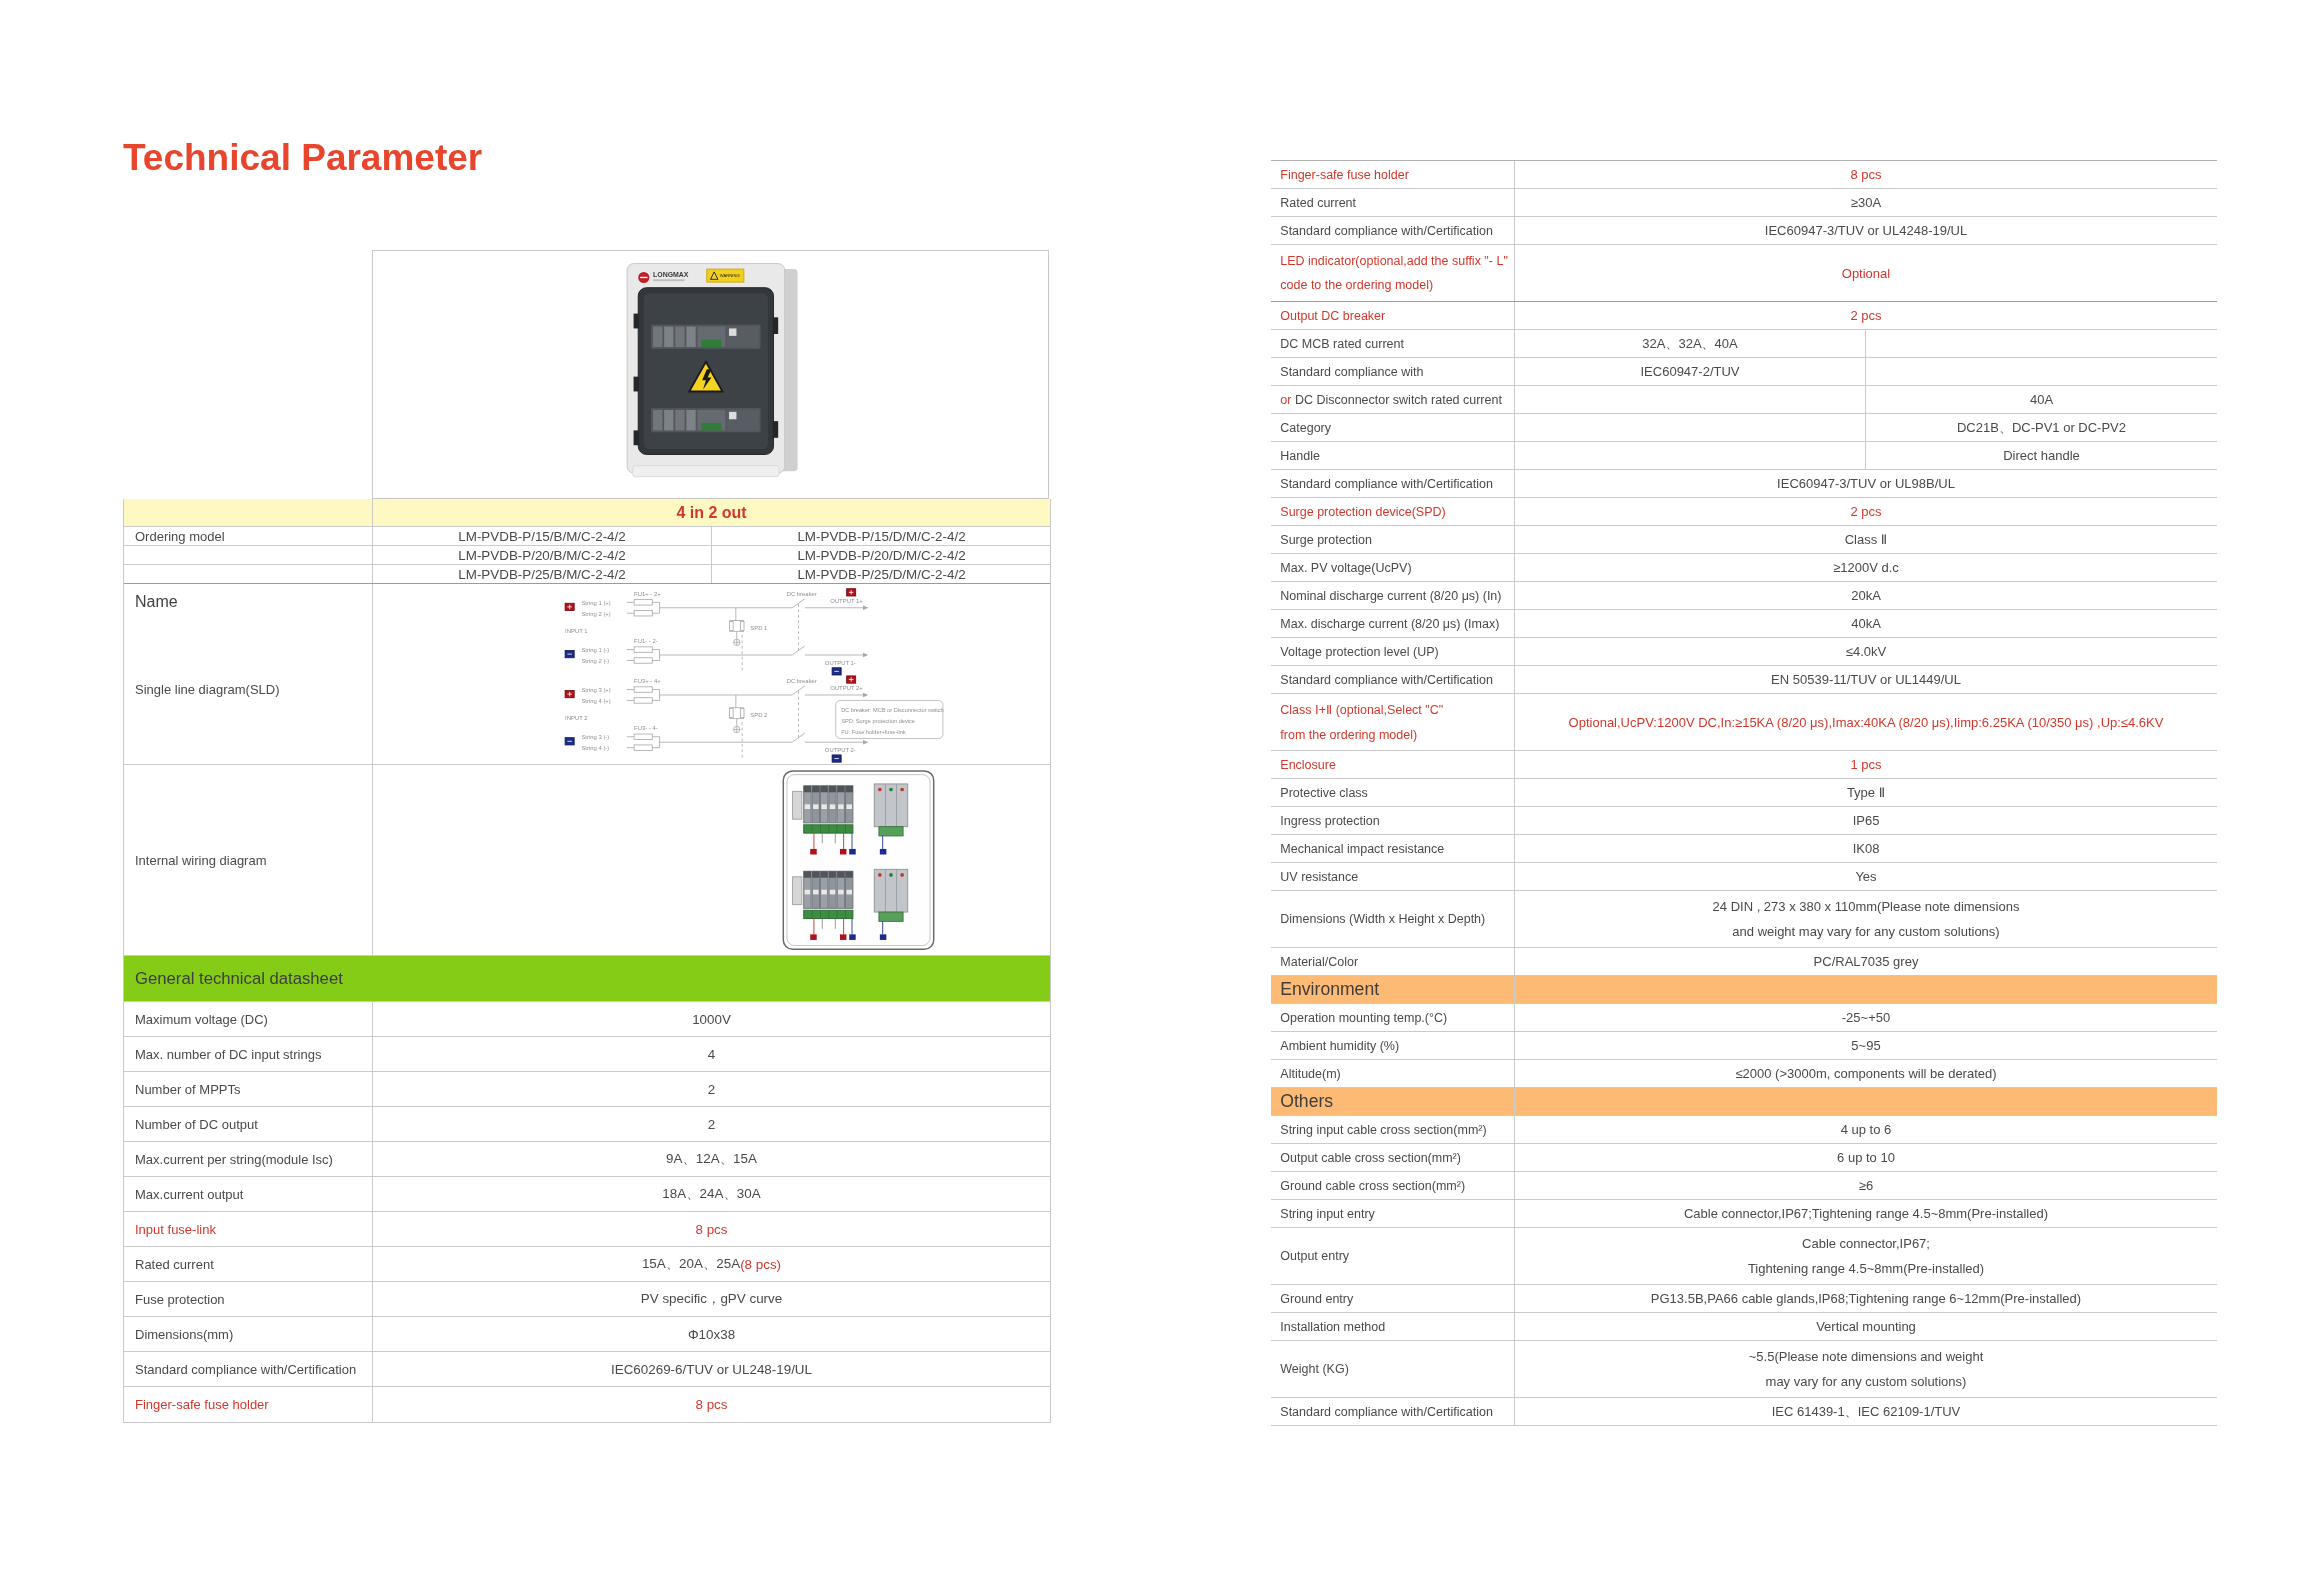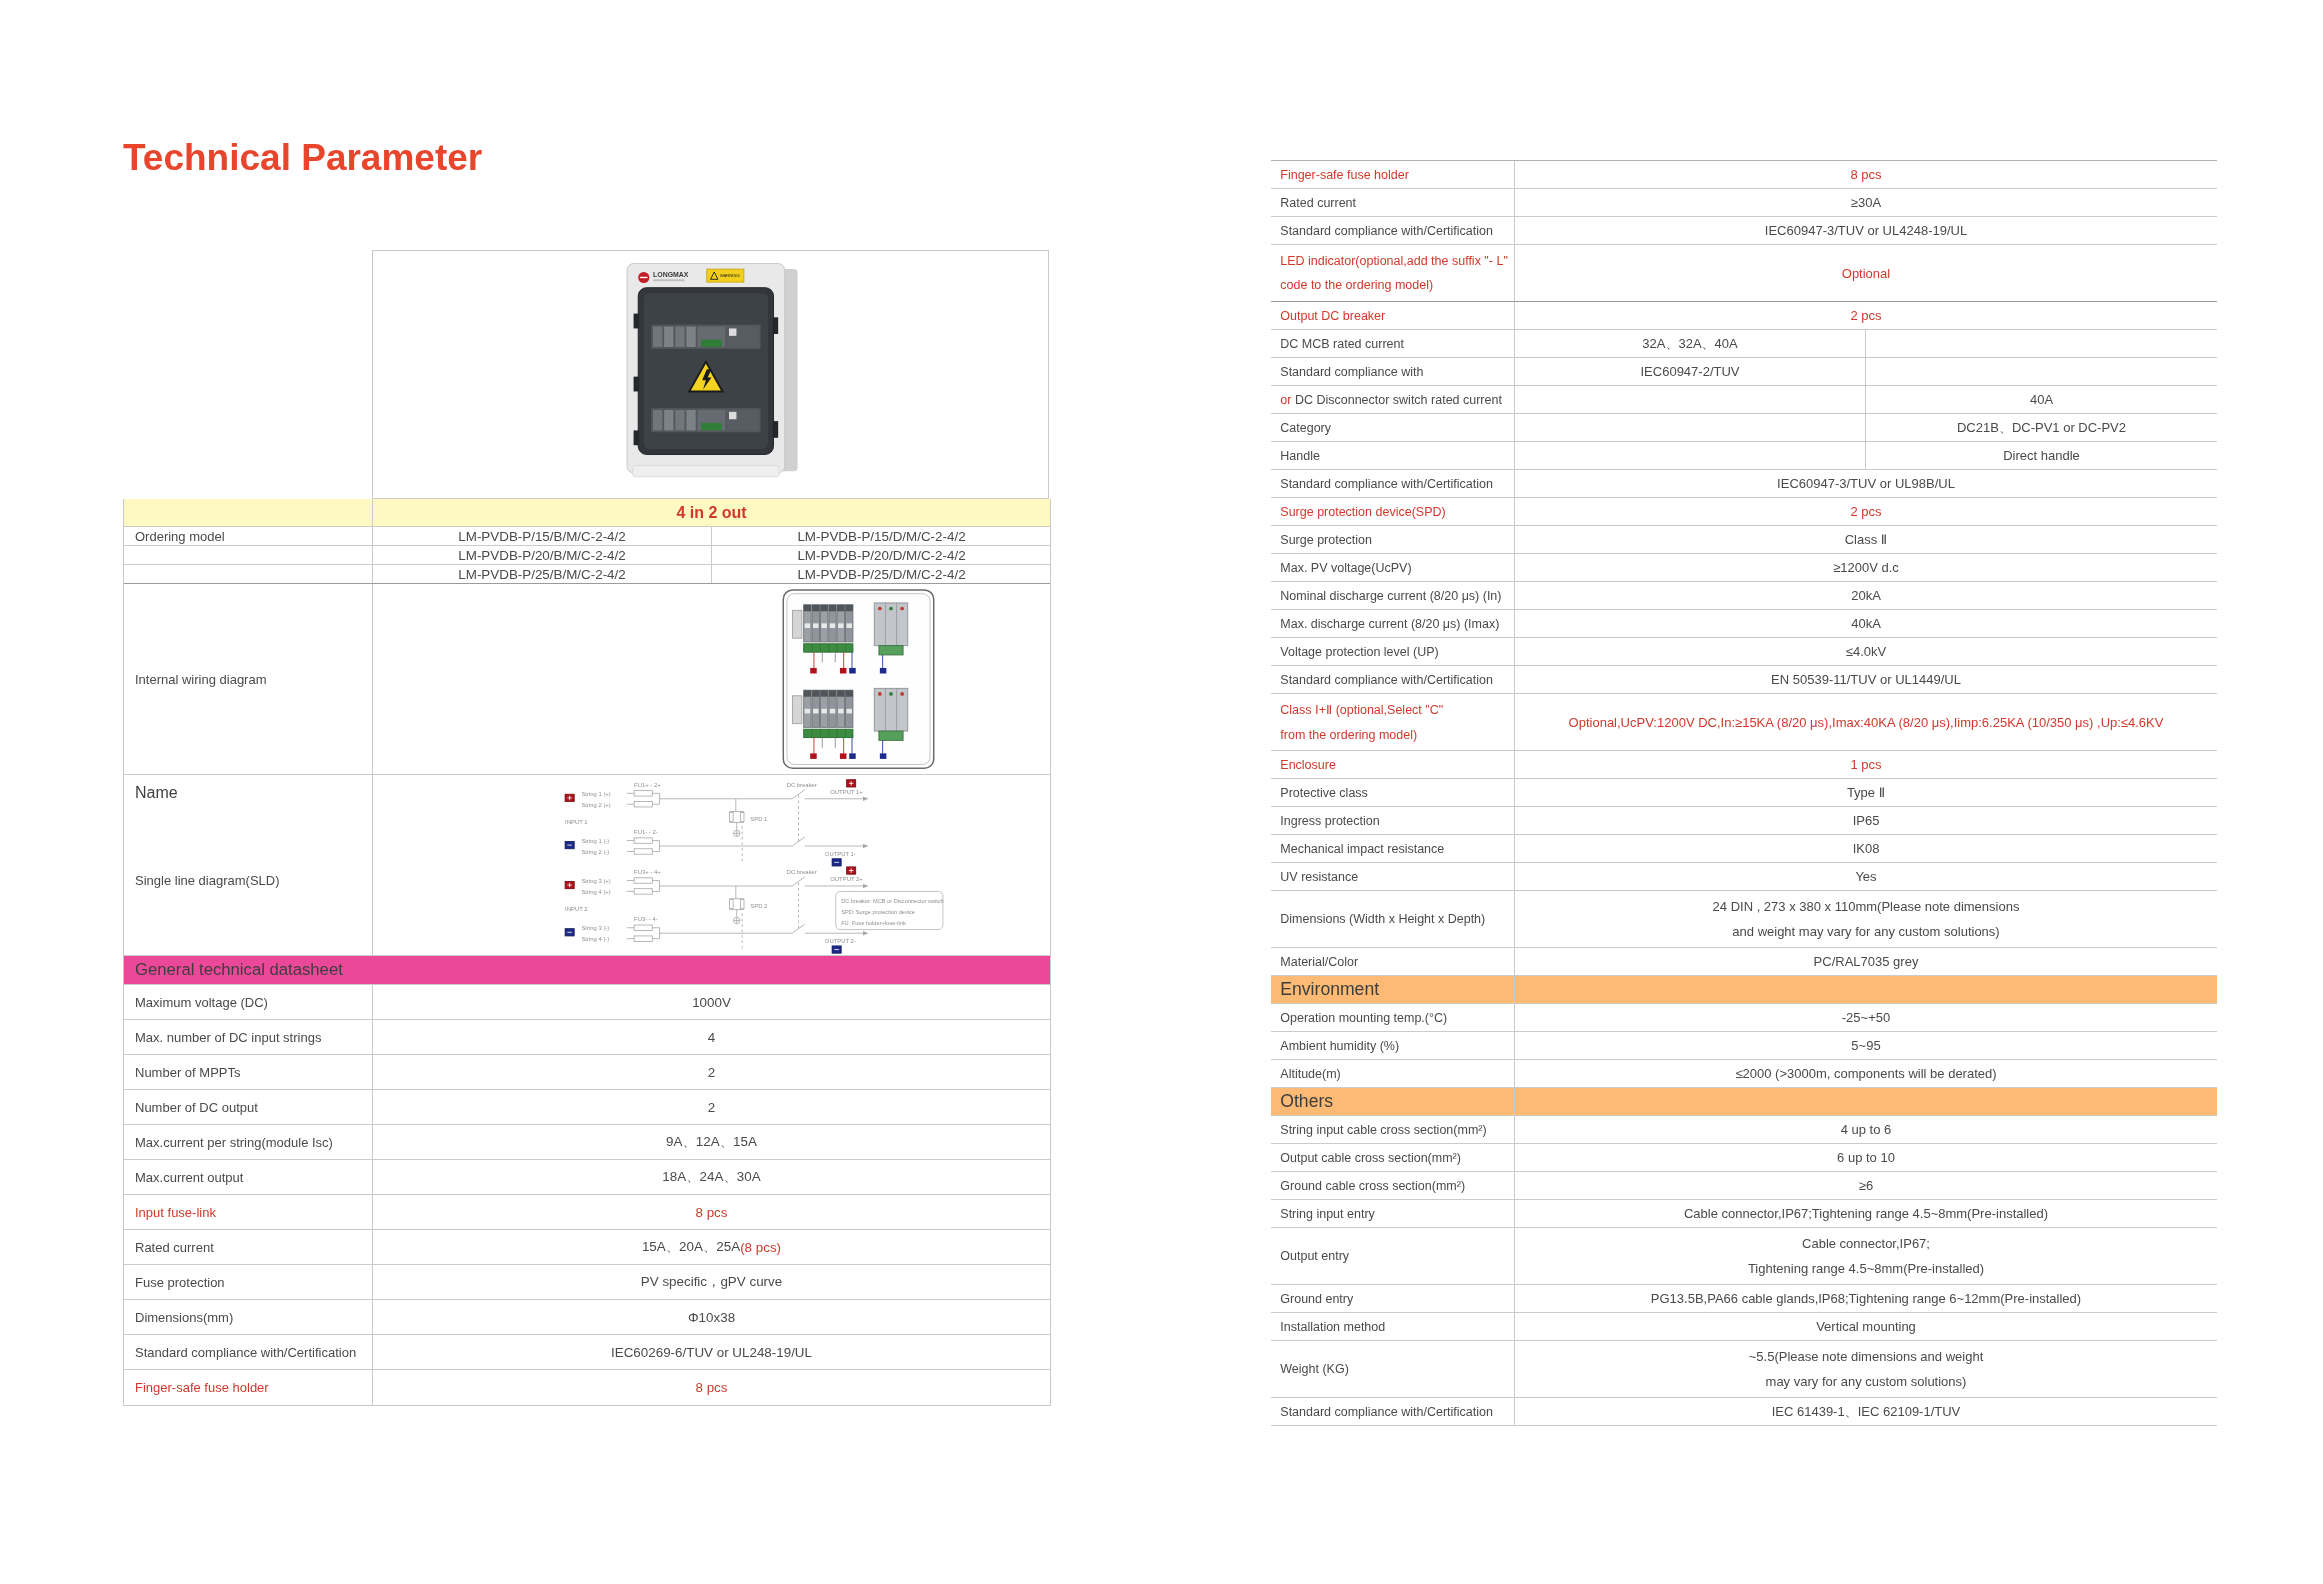--- a/index.html
+++ b/index.html
@@ -22,21 +22,21 @@
   .ord-half{flex:0 0 339px;width:339px;display:flex;align-items:center;justify-content:center;font-size:13.4px;box-sizing:border-box;}
   .ord-half.first{border-right:0.9px solid #cbcbcb;}
   .thickline{border-bottom:1.9px solid #9b9b9b;}
   .name-row{height:181px;}
   .name-row .lt-label{position:relative;align-items:flex-start;}
   .name-top{position:absolute;top:9.3px;left:11px;font-size:16px;color:#3f3f3f;}
   .name-sld{position:absolute;top:98px;left:11px;font-size:13px;}
   .name-row .lt-value{position:relative;justify-content:flex-start;}
   .wiring-row{height:191px;}
   .wiring-row .lt-value{position:relative;justify-content:flex-start;}
-  .lt-section{height:29px;background:#ec4899;display:flex;align-items:center;padding-left:11px;
+  .lt-section{height:46px;background:#84cc16;display:flex;align-items:center;padding-left:11px;
               font-size:16.7px;color:#3d3d3d;border-bottom:0.9px solid #cbcbcb;box-sizing:border-box;}
   .lt-datarow{height:35px;}
   .red{color:#d1382c;}
 
   
   #right-table{position:absolute;left:1271px;top:160px;width:946px;border-top:0.9px solid #b2b2b2;box-sizing:border-box;}
   .rt-row{display:flex;height:28px;border-bottom:0.9px solid #cbcbcb;box-sizing:border-box;font-size:13px;}
   .rt-row.tall{height:57px;}
   .rt-row.thick{border-bottom:1.9px solid #9b9b9b;}
   .rt-label{flex:0 0 244px;width:244px;border-right:0.9px solid #cbcbcb;box-sizing:border-box;
@@ -120,72 +120,20 @@
     </div>
     <div class="lt-row ord-row">
       <div class="lt-label"></div>
       <div class="ord-half first">LM-PVDB-P/20/B/M/C-2-4/2</div>
       <div class="ord-half">LM-PVDB-P/20/D/M/C-2-4/2</div>
     </div>
     <div class="lt-row ord-row thickline">
       <div class="lt-label"></div>
       <div class="ord-half first">LM-PVDB-P/25/B/M/C-2-4/2</div>
       <div class="ord-half">LM-PVDB-P/25/D/M/C-2-4/2</div>
-    </div>
-
-    <div class="lt-row wiring-row">
-      <div class="lt-label">Internal wiring diagram</div>
-      <div class="lt-value">
-        <svg width="195" height="184" viewBox="0 0 210 198" style="position:absolute;left:388px;top:3.7px;">
-          <defs>
-            <g id="cluster">
-              <rect x="34" y="16" width="10" height="30" fill="#d6d6d6" stroke="#a3a3a3"></rect>
-              <g>
-                <rect x="46" y="10" width="8" height="40" fill="#9aa0a5" stroke="#70767b"></rect>
-                  <rect x="46" y="10" width="8" height="7" fill="#50555a"></rect>
-                  <rect x="47" y="30" width="6" height="5" fill="#e8e8e8"></rect>
-                <rect x="55" y="10" width="8" height="40" fill="#8f959a" stroke="#70767b"></rect>
-                  <rect x="55" y="10" width="8" height="7" fill="#50555a"></rect>
-                  <rect x="56" y="30" width="6" height="5" fill="#e8e8e8"></rect>
-                <rect x="64" y="10" width="8" height="40" fill="#9aa0a5" stroke="#70767b"></rect>
-                  <rect x="64" y="10" width="8" height="7" fill="#50555a"></rect>
-                  <rect x="65" y="30" width="6" height="5" fill="#e8e8e8"></rect>
-                <rect x="73" y="10" width="8" height="40" fill="#8f959a" stroke="#70767b"></rect>
-                  <rect x="73" y="10" width="8" height="7" fill="#50555a"></rect>
-                  <rect x="74" y="30" width="6" height="5" fill="#e8e8e8"></rect>
-                <rect x="82" y="10" width="8" height="40" fill="#9aa0a5" stroke="#70767b"></rect>
-                  <rect x="82" y="10" width="8" height="7" fill="#50555a"></rect>
-                  <rect x="83" y="30" width="6" height="5" fill="#e8e8e8"></rect>
-                <rect x="91" y="10" width="8" height="40" fill="#8f959a" stroke="#70767b"></rect>
-                  <rect x="91" y="10" width="8" height="7" fill="#50555a"></rect>
-                  <rect x="92" y="30" width="6" height="5" fill="#e8e8e8"></rect>
-              </g>
-              <rect x="46" y="52" width="53" height="9" fill="#3c8d41" stroke="#2d6b31"></rect>
-              <path d="M55 52 V61 M64 52 V61 M73 52 V61 M82 52 V61 M91 52 V61" stroke="#2d6b31" stroke-width="0.7"></path>
-              <rect x="122" y="8" width="36" height="46" fill="#c2c6ca" stroke="#8f9397"></rect>
-              <path d="M134 8 V54 M146 8 V54" stroke="#8f9397" stroke-width="0.8"></path>
-              <circle cx="128" cy="14" r="2" fill="#c0392b"></circle>
-                <circle cx="140" cy="14" r="2" fill="#2f7d36"></circle>
-                <circle cx="152" cy="14" r="2" fill="#c0392b"></circle>
-              <rect x="127" y="54" width="26" height="10" fill="#57a05b" stroke="#3b7340"></rect>
-              <path d="M57 61 V78 M89 61 V78" stroke="#c0392b" stroke-width="1"></path>
-              <path d="M98 61 V78 M131 64 V78" stroke="#2740a0" stroke-width="1"></path>
-              <path d="M66 61 V72 M80 61 V72" stroke="#777" stroke-width="0.8"></path>
-              <rect x="53" y="78" width="7" height="6" fill="#b0121c"></rect>
-              <rect x="85" y="78" width="7" height="6" fill="#b0121c"></rect>
-              <rect x="95" y="78" width="7" height="6" fill="#1c2a8a"></rect>
-              <rect x="128" y="78" width="7" height="6" fill="#1c2a8a"></rect>
-            </g>
-          </defs>
-          <rect x="24" y="2" width="162" height="192" rx="10" fill="#fefefe" stroke="#6a6a6a" stroke-width="1.6"></rect>
-          <rect x="28" y="6" width="154" height="184" rx="8" fill="none" stroke="#c2c2c2"></rect>
-          <use href="#cluster" y="8"></use>
-          <use href="#cluster" y="100"></use>
-        </svg>
-      </div>
     </div>
 
     <div class="lt-row name-row">
       <div class="lt-label">
         <span class="name-top">Name</span>
         <span class="name-sld">Single line diagram(SLD)</span>
       </div>
       <div class="lt-value">
         <svg width="390" height="178" viewBox="0 0 420 196" style="position:absolute;left:186px;top:1.9px;font-size:14.5px">
           <defs>
@@ -252,20 +200,72 @@
           <g>
             <rect x="300" y="126" width="118" height="42" rx="5" fill="none" stroke="#b5b5b5" stroke-width="0.9"></rect>
             <text x="306" y="139" font-size="6.2" fill="#8f8f8f">DC breaker: MCB or Disconnector switch</text>
             <text x="306" y="151" font-size="6.2" fill="#8f8f8f">SPD: Surge protection device</text>
             <text x="306" y="163" font-size="6.2" fill="#8f8f8f">FU:  Fuse holder+fuse-link</text>
           </g>
         </svg>
       </div>
     </div>
 
+    <div class="lt-row wiring-row">
+      <div class="lt-label">Internal wiring diagram</div>
+      <div class="lt-value">
+        <svg width="195" height="184" viewBox="0 0 210 198" style="position:absolute;left:388px;top:3.7px;">
+          <defs>
+            <g id="cluster">
+              <rect x="34" y="16" width="10" height="30" fill="#d6d6d6" stroke="#a3a3a3"></rect>
+              <g>
+                <rect x="46" y="10" width="8" height="40" fill="#9aa0a5" stroke="#70767b"></rect>
+                  <rect x="46" y="10" width="8" height="7" fill="#50555a"></rect>
+                  <rect x="47" y="30" width="6" height="5" fill="#e8e8e8"></rect>
+                <rect x="55" y="10" width="8" height="40" fill="#8f959a" stroke="#70767b"></rect>
+                  <rect x="55" y="10" width="8" height="7" fill="#50555a"></rect>
+                  <rect x="56" y="30" width="6" height="5" fill="#e8e8e8"></rect>
+                <rect x="64" y="10" width="8" height="40" fill="#9aa0a5" stroke="#70767b"></rect>
+                  <rect x="64" y="10" width="8" height="7" fill="#50555a"></rect>
+                  <rect x="65" y="30" width="6" height="5" fill="#e8e8e8"></rect>
+                <rect x="73" y="10" width="8" height="40" fill="#8f959a" stroke="#70767b"></rect>
+                  <rect x="73" y="10" width="8" height="7" fill="#50555a"></rect>
+                  <rect x="74" y="30" width="6" height="5" fill="#e8e8e8"></rect>
+                <rect x="82" y="10" width="8" height="40" fill="#9aa0a5" stroke="#70767b"></rect>
+                  <rect x="82" y="10" width="8" height="7" fill="#50555a"></rect>
+                  <rect x="83" y="30" width="6" height="5" fill="#e8e8e8"></rect>
+                <rect x="91" y="10" width="8" height="40" fill="#8f959a" stroke="#70767b"></rect>
+                  <rect x="91" y="10" width="8" height="7" fill="#50555a"></rect>
+                  <rect x="92" y="30" width="6" height="5" fill="#e8e8e8"></rect>
+              </g>
+              <rect x="46" y="52" width="53" height="9" fill="#3c8d41" stroke="#2d6b31"></rect>
+              <path d="M55 52 V61 M64 52 V61 M73 52 V61 M82 52 V61 M91 52 V61" stroke="#2d6b31" stroke-width="0.7"></path>
+              <rect x="122" y="8" width="36" height="46" fill="#c2c6ca" stroke="#8f9397"></rect>
+              <path d="M134 8 V54 M146 8 V54" stroke="#8f9397" stroke-width="0.8"></path>
+              <circle cx="128" cy="14" r="2" fill="#c0392b"></circle>
+                <circle cx="140" cy="14" r="2" fill="#2f7d36"></circle>
+                <circle cx="152" cy="14" r="2" fill="#c0392b"></circle>
+              <rect x="127" y="54" width="26" height="10" fill="#57a05b" stroke="#3b7340"></rect>
+              <path d="M57 61 V78 M89 61 V78" stroke="#c0392b" stroke-width="1"></path>
+              <path d="M98 61 V78 M131 64 V78" stroke="#2740a0" stroke-width="1"></path>
+              <path d="M66 61 V72 M80 61 V72" stroke="#777" stroke-width="0.8"></path>
+              <rect x="53" y="78" width="7" height="6" fill="#b0121c"></rect>
+              <rect x="85" y="78" width="7" height="6" fill="#b0121c"></rect>
+              <rect x="95" y="78" width="7" height="6" fill="#1c2a8a"></rect>
+              <rect x="128" y="78" width="7" height="6" fill="#1c2a8a"></rect>
+            </g>
+          </defs>
+          <rect x="24" y="2" width="162" height="192" rx="10" fill="#fefefe" stroke="#6a6a6a" stroke-width="1.6"></rect>
+          <rect x="28" y="6" width="154" height="184" rx="8" fill="none" stroke="#c2c2c2"></rect>
+          <use href="#cluster" y="8"></use>
+          <use href="#cluster" y="100"></use>
+        </svg>
+      </div>
+    </div>
+
     <div class="lt-section">General technical datasheet</div>
 
     <div id="lt-rows">
         <div class="lt-row lt-datarow">
           <div class="lt-label">
             <span>Maximum voltage (DC)</span>
           </div>
           <div class="lt-value">
             <span>1000V</span>
           </div>

